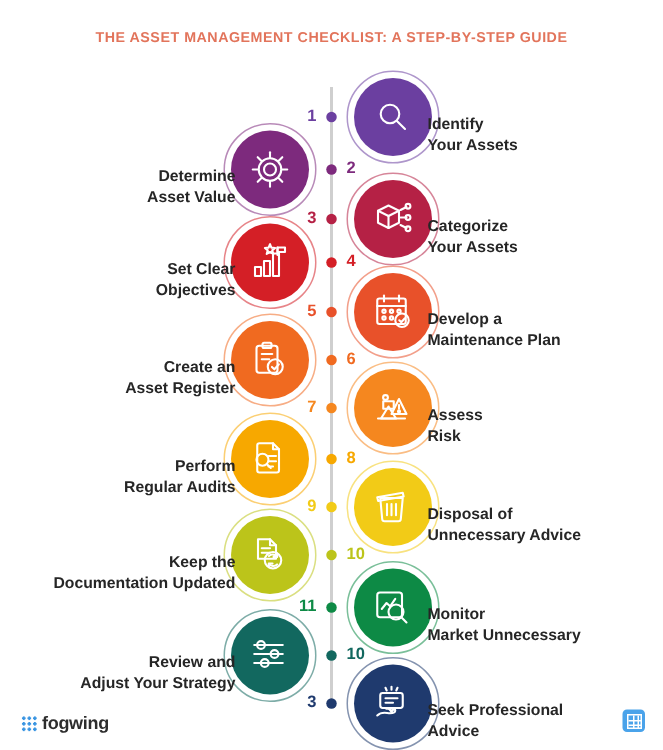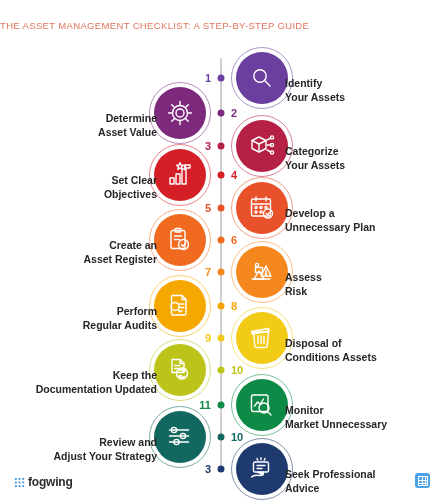--- a/index.html
+++ b/index.html
@@ -5,22 +5,22 @@
   html,body{margin:0;padding:0;}
   body{
     width:442px;height:500px;
     background:#ffffff;
     font-family:"Liberation Sans", sans-serif;
     overflow:hidden;
     position:relative;
   }
   #title{
     position:absolute;top:20px;left:0;width:442px;
-    text-align:left;
-    font-size:9.5px;font-weight:normal;
+    text-align:center;
+    font-size:9.5px;font-weight:bold;
     letter-spacing:.35px;
     color:#e2745b;
     text-transform:uppercase;
     white-space:nowrap;
   }
   #timeline{
     position:absolute;
     left:220px;top:58px;
     width:2px;height:410px;
     background:#cfcfcf;
@@ -191,21 +191,21 @@
           <circle cx="17" cy="12.5" r="1.1"></circle>
           <circle cx="7" cy="17" r="1.1"></circle>
           <circle cx="12" cy="17" r="1.1"></circle>
           <circle cx="19" cy="18.5" r="4.5"></circle>
           <path d="M17.2 18.5 l1.3 1.3 2.4 -2.6"></path>
         </svg>
       </div>
       <div class="dot" style="background: rgb(232, 81, 42);"></div>
       <div class="num left" style="color: rgb(232, 81, 42);">5</div>
       <div class="label right">Develop a
-Unnecessary Plan</div>
+Maintenance Plan</div>
     </div>
     <div class="step" style="top: 240px;">
       <div class="ring left" style="border-color: rgb(240, 106, 32); opacity: 0.55;"></div>
       <div class="circle left" style="background: rgb(240, 106, 32);">
         <svg width="26" height="26" viewBox="0 0 26 26" fill="none" stroke="#ffffff" stroke-width="1.4" stroke-linecap="round" stroke-linejoin="round">
           <rect x="4" y="3.5" width="14" height="18" rx="1.8"></rect>
           <rect x="8" y="1.5" width="6" height="3.5" rx="1"></rect>
           <line x1="7.5" y1="9" x2="14.5" y2="9"></line>
           <line x1="7.5" y1="12.5" x2="12.5" y2="12.5"></line>
           <circle cx="16.5" cy="17.5" r="5"></circle>
@@ -260,21 +260,21 @@
           <path d="M4.5 7 h15 l-1.3 14 a1.6 1.6 0 0 1 -1.6 1.5 h-9.2 a1.6 1.6 0 0 1 -1.6 -1.5 Z"></path>
           <path d="M2.5 6.5 l17 -3 l.6 2.5 l-17 3 Z"></path>
           <line x1="9" y1="11" x2="9" y2="18.5"></line>
           <line x1="12" y1="11" x2="12" y2="18.5"></line>
           <line x1="15" y1="11" x2="15" y2="18.5"></line>
         </svg>
       </div>
       <div class="dot" style="background: rgb(242, 203, 23);"></div>
       <div class="num left" style="color: rgb(242, 203, 23);">9</div>
       <div class="label right">Disposal of
-Conditions Assets</div>
+Unnecessary Advice</div>
     </div>
     <div class="step" style="top: 370px;">
       <div class="ring left" style="border-color: rgb(188, 196, 26); opacity: 0.55;"></div>
       <div class="circle left" style="background: rgb(188, 196, 26);">
         <svg width="26" height="26" viewBox="0 0 26 26" fill="none" stroke="#ffffff" stroke-width="1.4" stroke-linecap="round" stroke-linejoin="round">
           <path d="M5 2.5 h8 l4 4 v9 h-12 Z"></path>
           <path d="M13 2.5 v4 h4"></path>
           <line x1="7.5" y1="8.5" x2="13" y2="8.5"></line>
           <line x1="7.5" y1="11.5" x2="13" y2="11.5"></line>
           <circle cx="15" cy="16.5" r="5.5"></circle>

